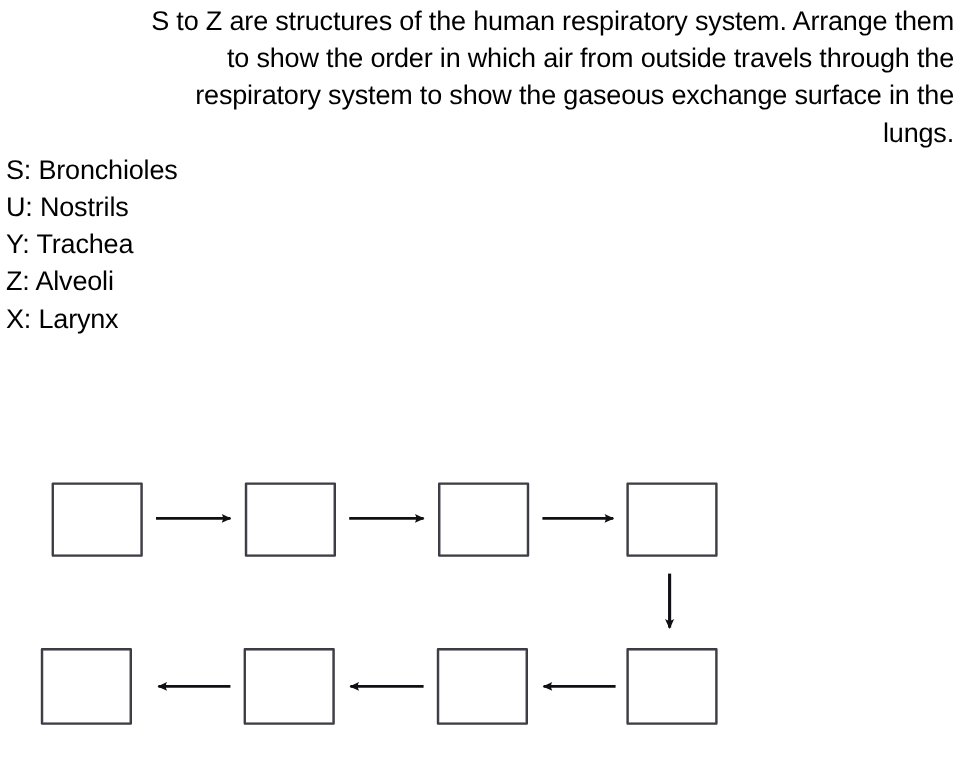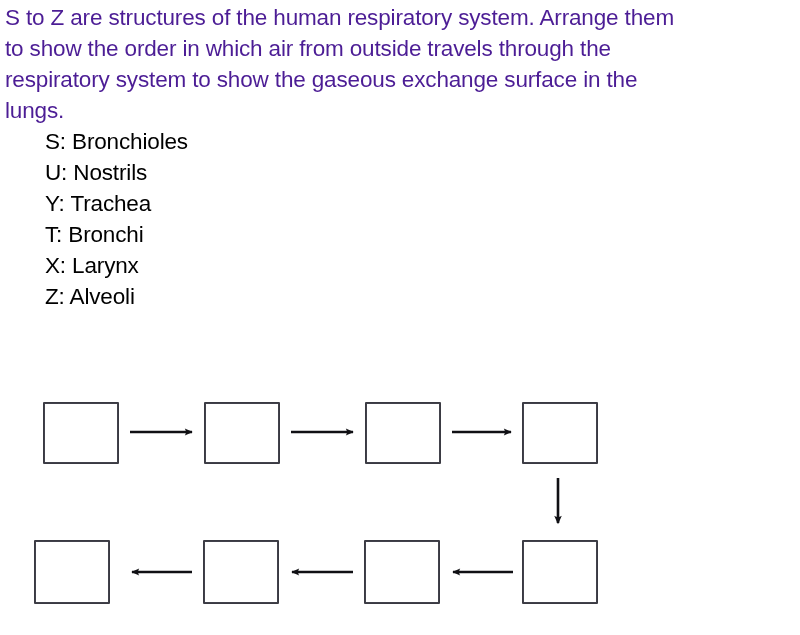--- a/index.html
+++ b/index.html
@@ -22,37 +22,37 @@
     position: absolute;
     left: 5px;
     top: 2px;
     width: 790px;
   }
   .q-line {
     font-size: 22.5px;
     line-height: 31px;
     letter-spacing: -0.15px;
     white-space: nowrap;
-    color: #4c1d95;
+    color: #000000;
+    text-align: right;
   }
 
   
   .key-list {
     position: absolute;
     left: 5px;
     top: 126px;
     width: 400px;
   }
   .key-line {
     font-size: 22.5px;
     line-height: 31px;
     letter-spacing: -0.15px;
     white-space: nowrap;
     color: #000;
-    margin-left: 40px;
   }
 
   
   .diagram {
     position: absolute;
     left: 0;
     top: 0;
     width: 800px;
     height: 635px;
     pointer-events: none;
@@ -101,23 +101,22 @@
   <div class="q-line">S to Z are structures of the human respiratory system. Arrange them</div>
   <div class="q-line">to show the order in which air from outside travels through the</div>
   <div class="q-line">respiratory system to show the gaseous exchange surface in the</div>
   <div class="q-line">lungs.</div>
 </div>
 
 <div class="key-list">
   <div class="key-line">S: Bronchioles</div>
   <div class="key-line">U: Nostrils</div>
   <div class="key-line">Y: Trachea</div>
-  <div class="key-line">T: Bronchi</div>
+  <div class="key-line">Z: Alveoli</div>
   <div class="key-line">X: Larynx</div>
-  <div class="key-line">Z: Alveoli</div>
 </div>
 
 <div class="diagram">
   <svg width="800" height="635" viewBox="0 0 800 635" xmlns="http://www.w3.org/2000/svg">
     <defs>
       <marker id="arrowRight" markerWidth="9" markerHeight="9" refX="7.6" refY="4.5" orient="auto" markerUnits="userSpaceOnUse">
         <path d="M0.4,0.9 L8.4,4.5 L0.4,8.1 Q2.6,4.5 0.4,0.9 Z" fill="#101014"></path>
       </marker>
       <marker id="arrowLeftHead" markerWidth="9" markerHeight="9" refX="7.6" refY="4.5" orient="auto" markerUnits="userSpaceOnUse">
         <path d="M0.4,0.9 L8.4,4.5 L0.4,8.1 Q2.6,4.5 0.4,0.9 Z" fill="#101014"></path>

